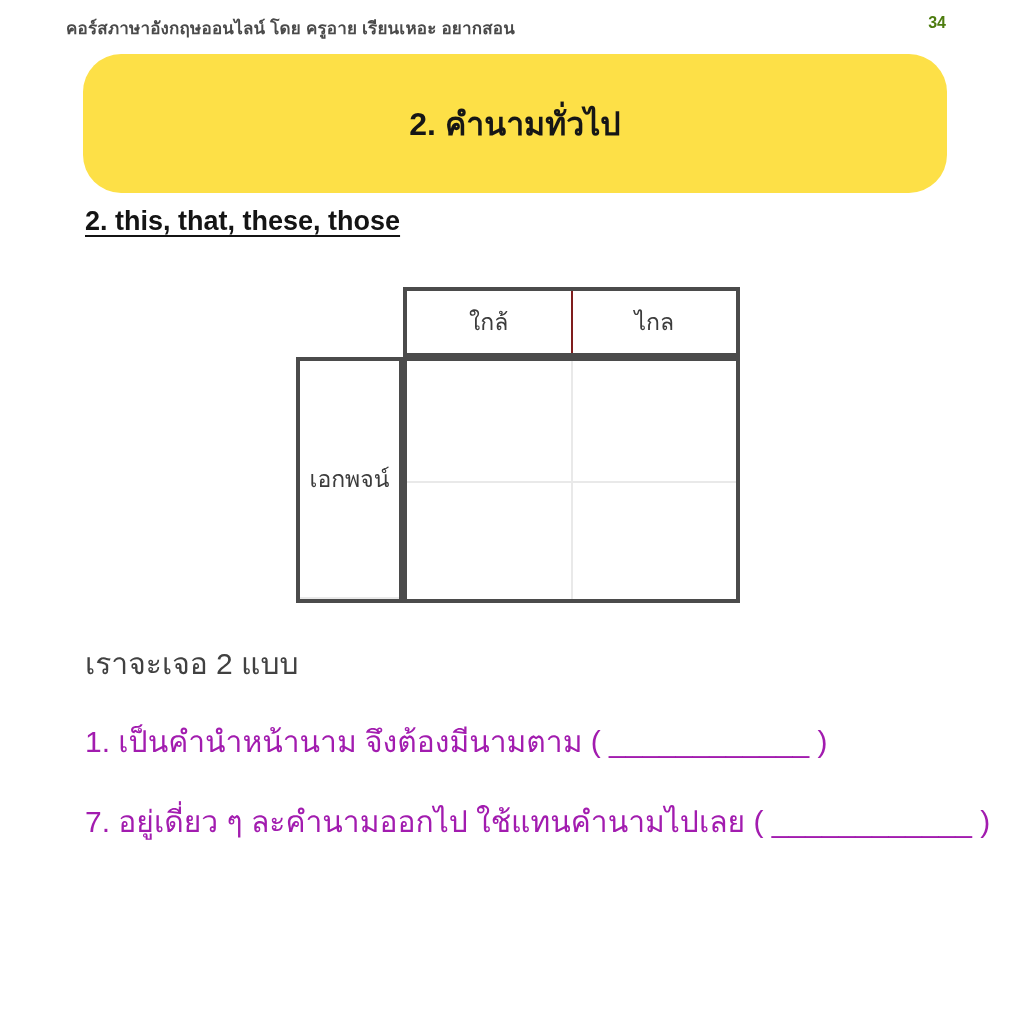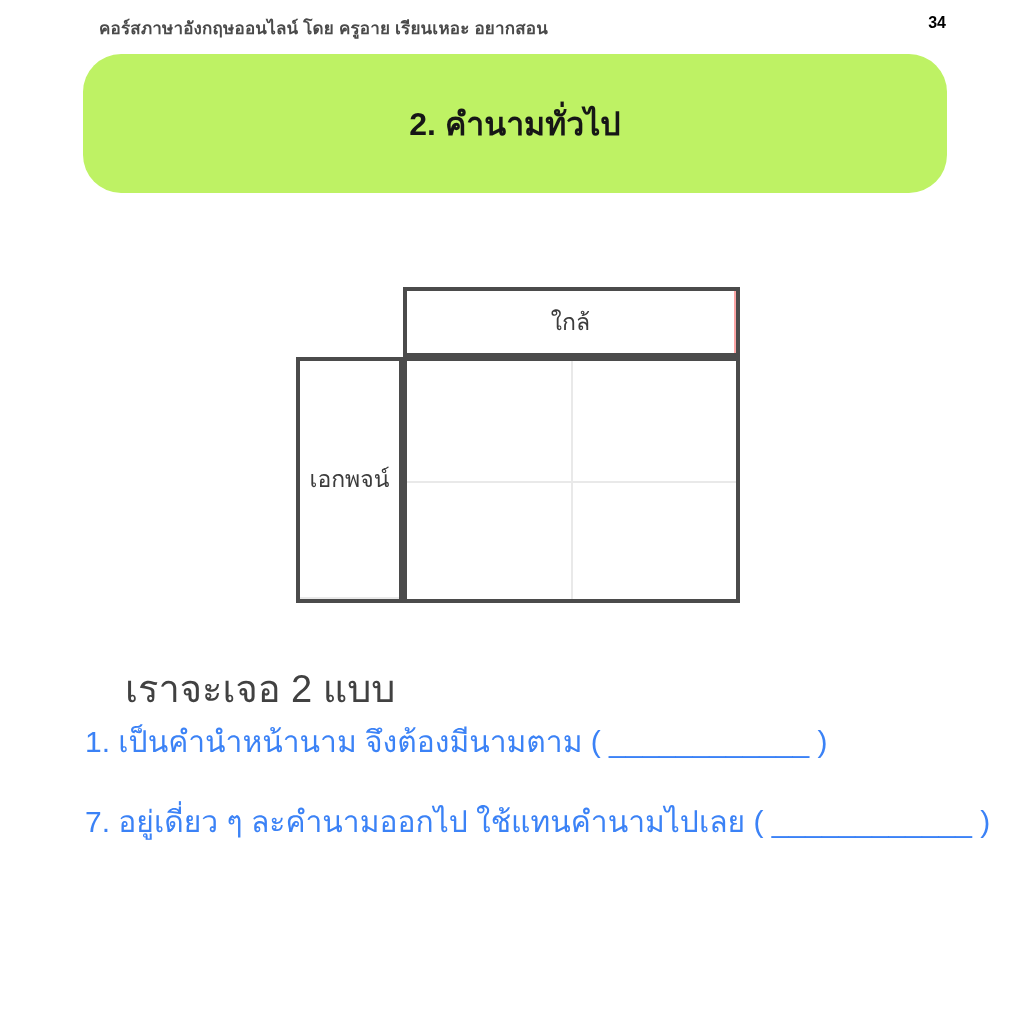--- a/index.html
+++ b/index.html
@@ -7,29 +7,29 @@
   body {
     font-family: "Liberation Sans", "DejaVu Sans", sans-serif;
     color: #414141;
     overflow: hidden;
   }
   .page { position: relative; width: 1024px; height: 1024px; background: #ffffff; }
 
   
   .topbar {
     position: absolute; top: 14px; left: 66px; right: 66px;
-    display: flex; justify-content: space-between; align-items: flex-start; margin-left: 33px;
+    display: flex; justify-content: space-between; align-items: flex-start;
   }
   .course-title { font-size: 17px; font-weight: 600; color: #4a4a4a; letter-spacing: 0.2px; }
-  .page-number { font-size: 16px; font-weight: 600; color: #000000; padding-right: 12px; }
+  .page-number { font-size: 16px; font-weight: 600; color: #4d7c0f; padding-right: 12px; }
 
   
   .banner {
     position: absolute; left: 83px; top: 54px; width: 864px; height: 139px;
-    background: #bef264; border-radius: 38px;
+    background: #fde047; border-radius: 38px;
     display: flex; align-items: center; justify-content: center;
   }
   .banner-title { font-size: 32px; font-weight: 700; color: #161616; }
 
   
   .section-heading {
     position: absolute; left: 85px; top: 206px;
     font-size: 27px; font-weight: 700; color: #141414;
     text-decoration: underline; text-underline-offset: 5px; text-decoration-thickness: 2px;
   }
@@ -37,21 +37,21 @@
   
   .demo-table { position: absolute; left: 296px; top: 287px; width: 444px; height: 316px; }
   .tbl-header {
     position: absolute; left: 107px; top: 0; width: 337px; height: 70px;
     border: 4px solid #4b4b4b; background: #fff; display: flex;
   }
   .tbl-header .hcell {
     flex: 1; display: flex; align-items: center; justify-content: center;
     font-size: 23px; color: #3c3c3c;
   }
-  .tbl-header .hcell:first-child { border-right: 2px solid #fca5a5; }
+  .tbl-header .hcell:first-child { border-right: 2px solid #7f1d1d; }
   .tbl-labels {
     position: absolute; left: 0; top: 70px; width: 107px; height: 246px;
     border: 4px solid #4b4b4b; background: #fff;
     display: flex; flex-direction: column;
   }
   .tbl-labels .lcell {
     display: flex; align-items: center; justify-content: center;
     font-size: 23px; color: #3c3c3c;
   }
   .tbl-labels .lcell:first-child { height: 116px; border-bottom: 2px solid #e9e9e9; }
@@ -66,43 +66,45 @@
   .tbl-body .hline {
     position: absolute; top: 120px; left: 0; right: 0; height: 2px; background: #e9e9e9;
   }
   .tbl-body .cell { position: absolute; }
   .cell.r0c0 { left: 0; top: 0; width: 164px; height: 120px; }
   .cell.r0c1 { left: 166px; top: 0; right: 0; height: 120px; }
   .cell.r1c0 { left: 0; top: 122px; width: 164px; bottom: 0; }
   .cell.r1c1 { left: 166px; top: 122px; right: 0; bottom: 0; }
 
   
-  .intro-text { position: absolute; left: 85px; top: 658px; font-size: 38px; color: #414141; margin-left: 40px; }
-  .list-item { position: absolute; left: 85px; font-size: 30px; color: #3b82f6; white-space: nowrap; }
+  .intro-text { position: absolute; left: 85px; top: 640px; font-size: 30px; color: #414141; }
+  .list-item { position: absolute; left: 85px; font-size: 30px; color: #a21caf; white-space: nowrap; }
   .list-item.item-1 { top: 718px; }
   .list-item.item-2 { top: 798px; }
 </style>
 </head>
 <body>
 
 <div class="page">
 
   <div class="topbar">
     <span class="course-title">คอร์สภาษาอังกฤษออนไลน์ โดย ครูอาย เรียนเหอะ อยากสอน</span>
     <span class="page-number">34</span>
   </div>
 
   <div class="banner">
     <span class="banner-title">2. คำนามทั่วไป</span>
   </div>
 
+  <div class="section-heading">2. this, that, these, those</div>
 
   <div class="demo-table">
     <div class="tbl-header">
       <div class="hcell">ใกล้</div>
+      <div class="hcell">ไกล</div>
     </div>
     <div class="tbl-labels">
       <div class="lcell">เอกพจน์</div>
     </div>
     <div class="tbl-body">
       <div class="vline"></div>
       <div class="hline"></div>
       <div class="cell r0c0"></div>
       <div class="cell r0c1"></div>
       <div class="cell r1c0"></div>

